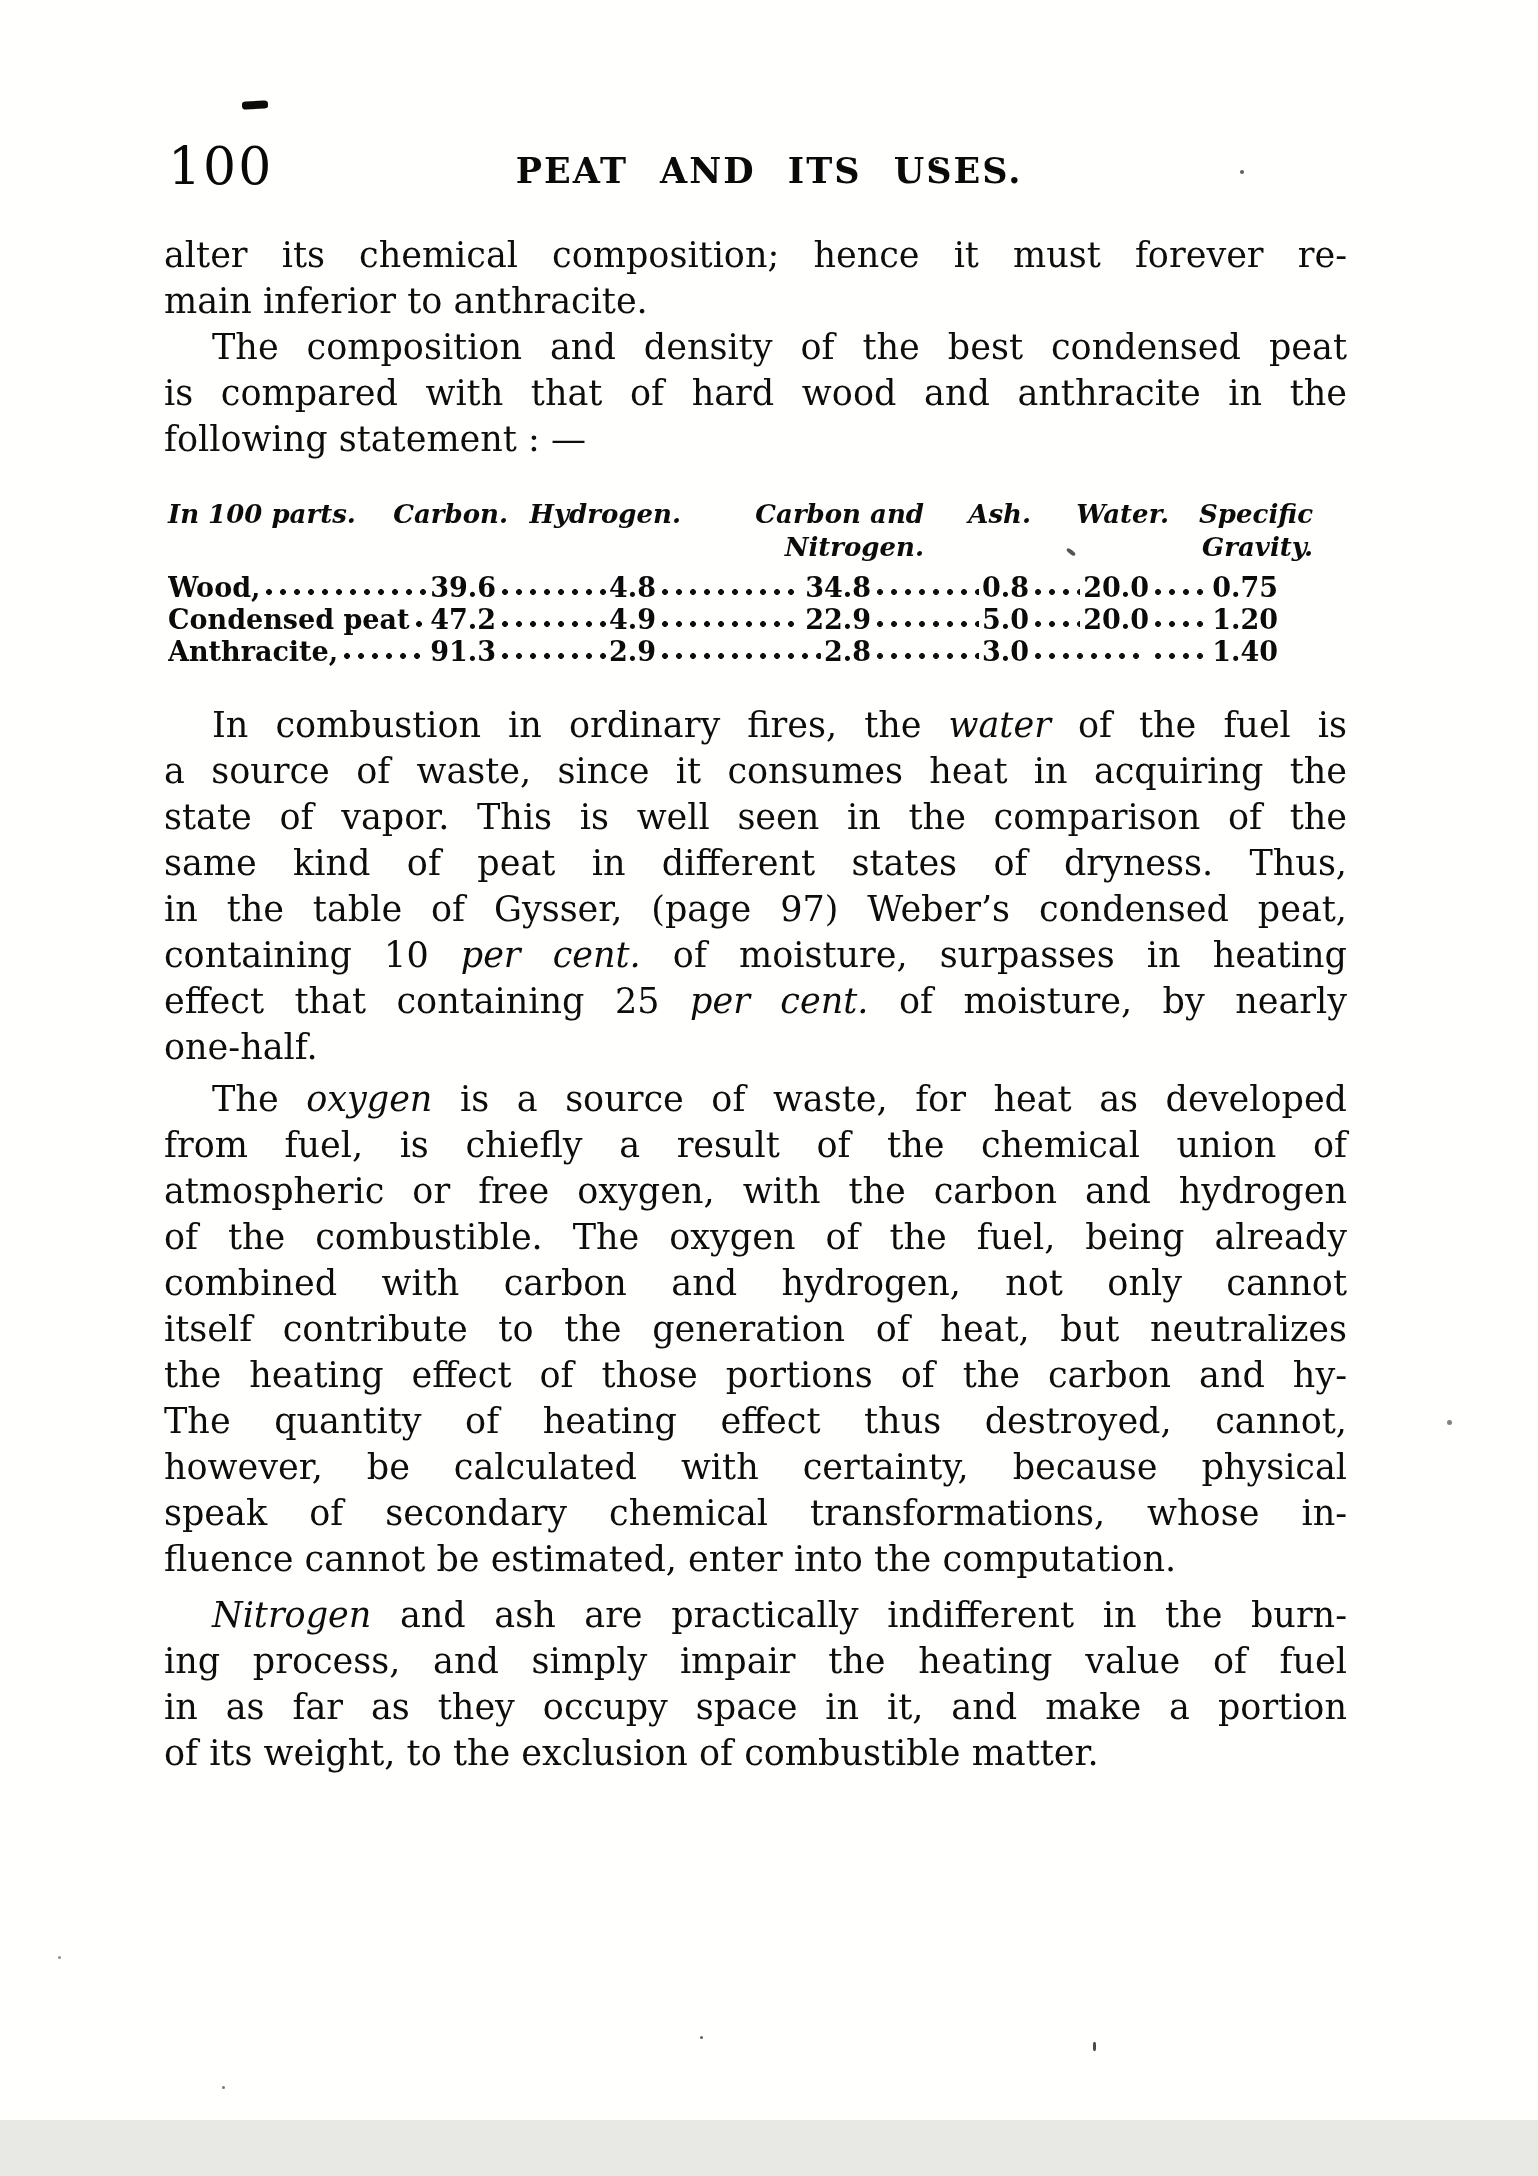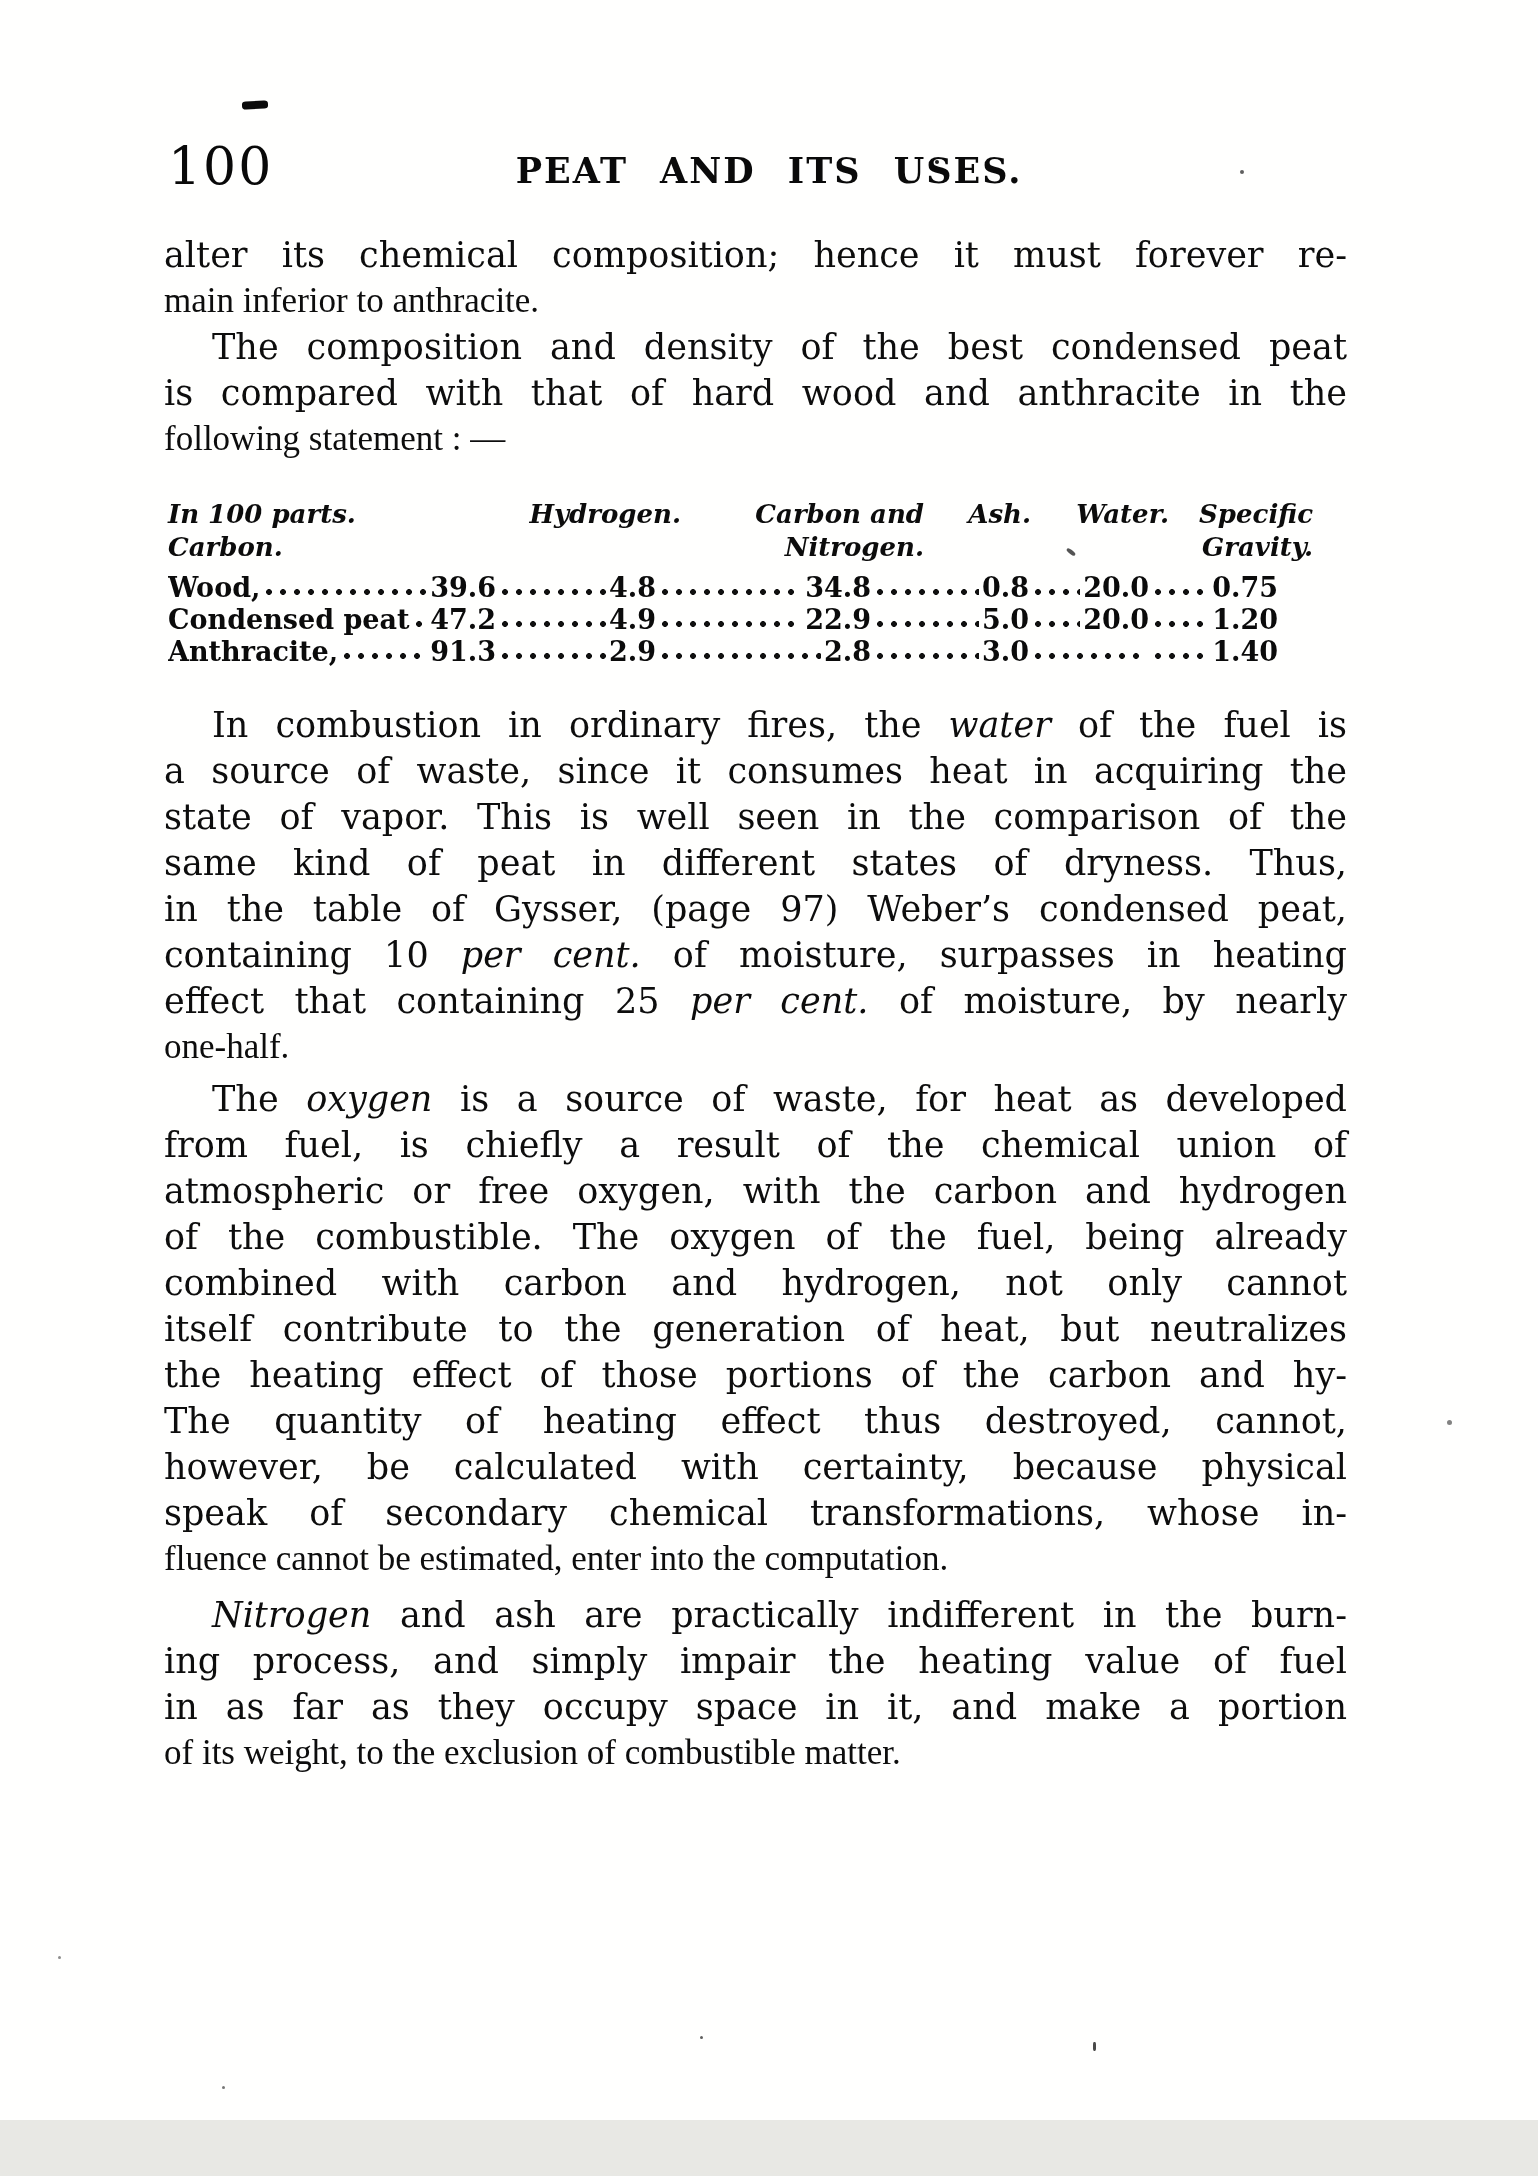--- a/index.html
+++ b/index.html
@@ -22,33 +22,33 @@
   .runtitle {
     position:absolute; left:0; right:0; top:12px; text-align:center;
     font-weight:700; font-size:35px; line-height:38px;
     letter-spacing:2px; word-spacing:18px; color:#0a0a0a;
   }
   .textblock {
     position:absolute; left:164px; top:232px; width:1183px;
     font-size:35px; line-height:46px;
   }
   .line { text-align:justify; text-align-last:justify; }
-  .line.lastline { text-align-last:left;font-family:Liberation Serif, serif; }
+  .line.lastline { text-align-last:left; }
   .para.indent .line:first-child { text-indent:48px; }
   .line em { font-style:italic; }
   #para-bottom .para:nth-child(2) { margin-top:6px; }
   #para-bottom .para:nth-child(3) { margin-top:10px; }
 
   
   .comp-table { margin:36px 0 34px 4px; width:1145px; }
   .thead {
     display:grid; grid-template-columns:340px 173px 243px 107px 138px 144px;
     font-style:italic; font-weight:700; font-size:26px; line-height:33px; color:#0c0c0c;
   }
-  .hcell { text-align:right;flex-direction:column; }
+  .hcell { text-align:right; }
   .hcell.first { display:flex; justify-content:space-between; text-align:left; }
   .tbody { margin-top:8px; width:1110px; font-weight:700; font-size:27px; line-height:32px; color:#0b0b0b; }
   .trow { display:grid; grid-template-columns:328px 160px 215px 158px 120px 129px; height:32px; }
   .tcell { display:flex; align-items:baseline; overflow:hidden;justify-content:space-between; }
   .tcell .lbl, .tcell .val { flex:0 0 auto; white-space:nowrap; }
   .leader {
     flex:1 1 auto; height:12px; align-self:flex-end; margin:0 3px 6px 3px;
     background-image:radial-gradient(circle at 6px 6px, #101010 2.6px, transparent 3.2px);
     background-size:14px 12px; background-repeat:repeat-x; background-position:left bottom;
   }

